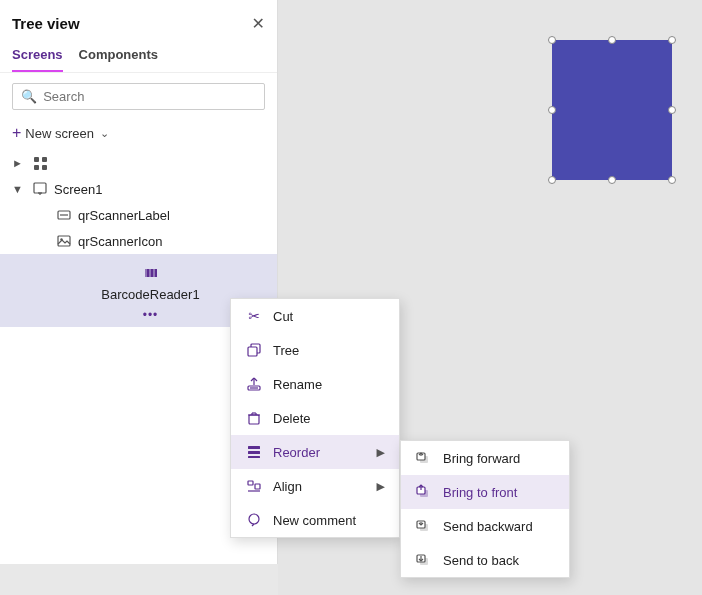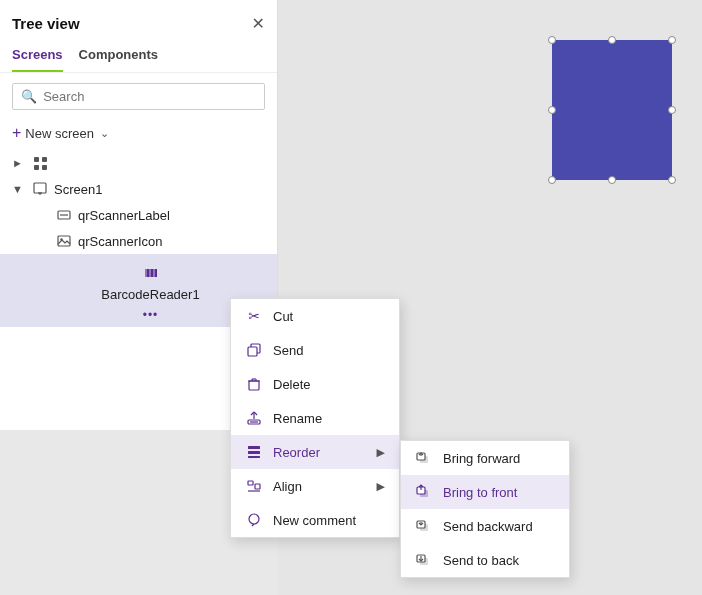--- a/index.html
+++ b/index.html
@@ -11,21 +11,21 @@
       height: 595px;
       overflow: hidden;
       position: relative;
     }
 
     
     .tree-panel {
       position: absolute;
       left: 0; top: 0;
       width: 278px;
-      height: 430px;
+      height: 564px;
       background: #fff;
       border-right: 1px solid #ddd;
       display: flex;
       flex-direction: column;
     }
 
     .tree-header {
       display: flex;
       align-items: center;
       justify-content: space-between;
@@ -54,21 +54,21 @@
     .tab {
       padding: 6px 0 8px 0;
       font-size: 13px;
       cursor: pointer;
       color: #444;
       font-weight: bold;
     }
 
     .tab.active {
       color: #5c2d91;
-      border-bottom: 2px solid #84cc16;
+      border-bottom: 2px solid #d946ef;
       font-weight: 600;
     }
 
     .search-box {
       margin: 10px 12px;
       display: flex;
       align-items: center;
       border: 1px solid #ccc;
       border-radius: 2px;
       padding: 5px 8px;
@@ -360,46 +360,46 @@
     <span class="menu-item-icon">✂</span>
     <span class="menu-item-label">Cut</span>
   </div>
   <div class="menu-item">
     <span class="menu-item-icon">
       <svg width="14" height="14" viewBox="0 0 14 14" fill="none">
         <rect x="4" y="1" width="9" height="9" rx="1" stroke="#5c2d91" stroke-width="1.2"></rect>
         <rect x="1" y="4" width="9" height="9" rx="1" stroke="#5c2d91" stroke-width="1.2" fill="white"></rect>
       </svg>
     </span>
-    <span class="menu-item-label">Send</span>
+    <span class="menu-item-label">Tree</span>
+  </div>
+  <div class="menu-item">
+    <span class="menu-item-icon">
+      <svg width="14" height="14" viewBox="0 0 14 14" fill="none">
+        <rect x="1" y="9" width="12" height="4" rx="1" stroke="#5c2d91" stroke-width="1.2"></rect>
+        <line x1="3" y1="11" x2="11" y2="11" stroke="#5c2d91" stroke-width="1.2"></line>
+        <line x1="7" y1="1" x2="7" y2="8" stroke="#5c2d91" stroke-width="1.2"></line>
+        <line x1="4" y1="4" x2="7" y2="1" stroke="#5c2d91" stroke-width="1.2"></line>
+        <line x1="10" y1="4" x2="7" y2="1" stroke="#5c2d91" stroke-width="1.2"></line>
+      </svg>
+    </span>
+    <span class="menu-item-label">Rename</span>
   </div>
   <div class="menu-item">
     <span class="menu-item-icon">
       <svg width="14" height="14" viewBox="0 0 14 14" fill="none">
         <rect x="2" y="4" width="10" height="9" rx="1" stroke="#5c2d91" stroke-width="1.2"></rect>
         <line x1="1" y1="4" x2="13" y2="4" stroke="#5c2d91" stroke-width="1.2"></line>
         <line x1="5" y1="4" x2="5" y2="2" stroke="#5c2d91" stroke-width="1.2"></line>
         <line x1="9" y1="4" x2="9" y2="2" stroke="#5c2d91" stroke-width="1.2"></line>
         <line x1="5" y1="2" x2="9" y2="2" stroke="#5c2d91" stroke-width="1.2"></line>
       </svg>
     </span>
     <span class="menu-item-label">Delete</span>
   </div>
-  <div class="menu-item">
-    <span class="menu-item-icon">
-      <svg width="14" height="14" viewBox="0 0 14 14" fill="none">
-        <rect x="1" y="9" width="12" height="4" rx="1" stroke="#5c2d91" stroke-width="1.2"></rect>
-        <line x1="3" y1="11" x2="11" y2="11" stroke="#5c2d91" stroke-width="1.2"></line>
-        <line x1="7" y1="1" x2="7" y2="8" stroke="#5c2d91" stroke-width="1.2"></line>
-        <line x1="4" y1="4" x2="7" y2="1" stroke="#5c2d91" stroke-width="1.2"></line>
-        <line x1="10" y1="4" x2="7" y2="1" stroke="#5c2d91" stroke-width="1.2"></line>
-      </svg>
-    </span>
-    <span class="menu-item-label">Rename</span>
-  </div>
   <div class="menu-item active">
     <span class="menu-item-icon">
       <svg width="14" height="14" viewBox="0 0 14 14" fill="none">
         <rect x="1" y="1" width="12" height="3" rx="0.5" fill="#5c2d91"></rect>
         <rect x="1" y="6" width="12" height="3" rx="0.5" fill="#5c2d91"></rect>
         <rect x="1" y="11" width="12" height="2" rx="0.5" fill="#5c2d91"></rect>
       </svg>
     </span>
     <span class="menu-item-label">Reorder</span>
     <span class="menu-item-arrow">▶</span>

